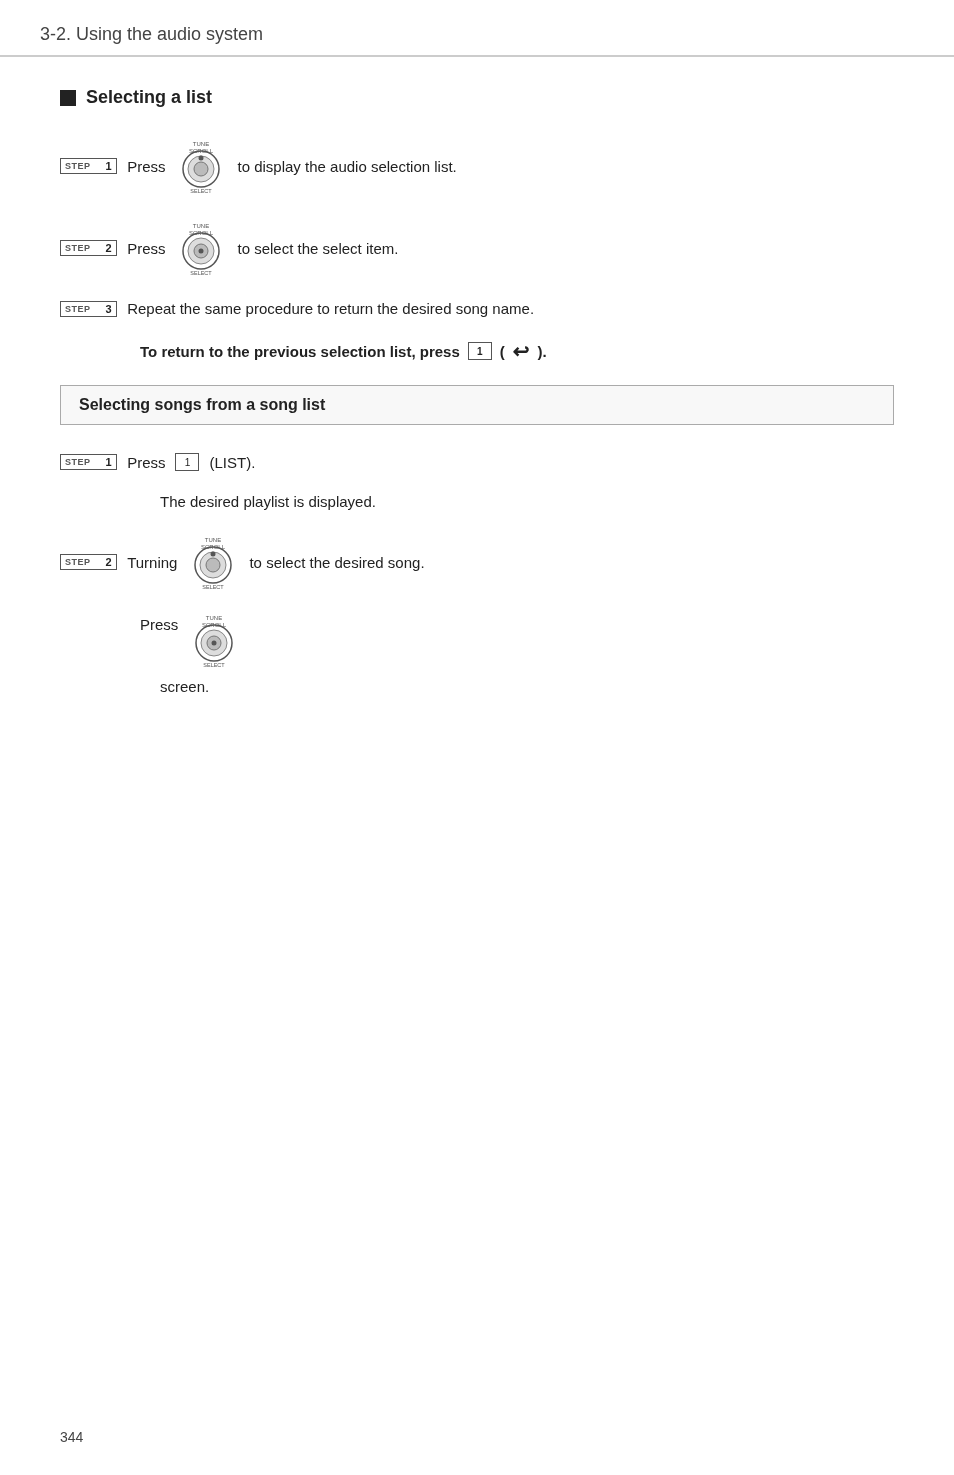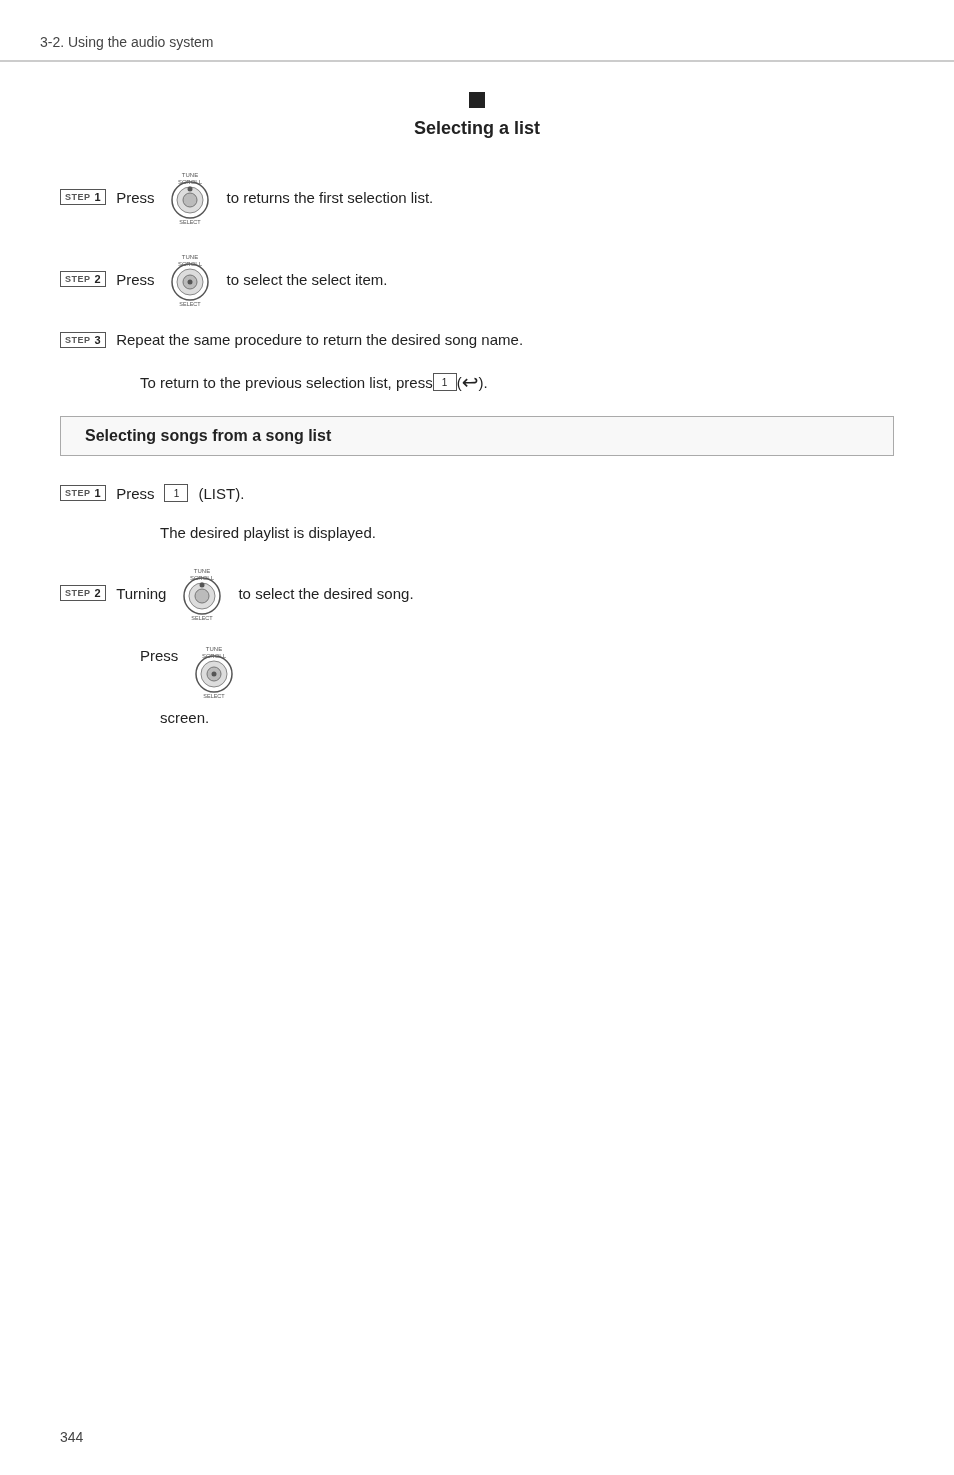--- a/index.html
+++ b/index.html
@@ -7,37 +7,36 @@
       font-family: Arial, sans-serif;
       background: #fff;
       color: #222;
       width: 954px;
       min-height: 1475px;
       position: relative;
     }
 
     .page-header {
       border-bottom: 2px solid #ccc;
-      padding: 34px 40px 10px 40px;
-      font-size: 14px;
+      padding: 24px 40px 10px 40px;
+      font-size: 18px;
       color: #444;
     }
 
     .page-content {
       padding: 30px 60px 60px 60px;
     }
 
     .section-title {
       font-size: 18px;
       font-weight: bold;
       display: flex;
       align-items: center;
       gap: 10px;
       margin-bottom: 28px;
-      flex-direction: column;
     }
 
     .section-title .black-square {
       width: 16px;
       height: 16px;
       background: #222;
       display: inline-block;
       flex-shrink: 0;
     }
 
@@ -58,21 +57,21 @@
       font-weight: bold;
       letter-spacing: 0.5px;
       color: #222;
       white-space: nowrap;
     }
 
     .step-badge .step-label {
       font-size: 9px;
       font-weight: bold;
       color: #555;
-      margin-right: 4px;
+      margin-right: 15px;
     }
 
     .step-badge .step-num {
       font-size: 11px;
       font-weight: bold;
     }
 
     
     .knob-icon {
       display: inline-block;
@@ -99,29 +98,30 @@
     }
 
     .back-icon {
       font-size: 20px;
       color: #222;
     }
 
     .note-row {
       display: flex;
       align-items: center;
-      gap: 0;
+      gap: 8px;
       margin-left: 80px;
       margin-bottom: 22px;
       font-size: 15px;
+      font-weight: bold;
     }
 
     .section-box {
       border: 1.5px solid #aaa;
-      padding: 10px 24px;
+      padding: 10px 18px;
       margin-bottom: 28px;
       background: #f8f8f8;
     }
 
     .section-box-title {
       font-size: 16px;
       font-weight: bold;
       color: #222;
     }
 
@@ -178,21 +178,21 @@
 
       <svg class="knob-icon" viewBox="0 0 52 60" xmlns="http://www.w3.org/2000/svg">
         <text x="26" y="10" text-anchor="middle" font-size="6" fill="#555">TUNE</text>
         <text x="26" y="17" text-anchor="middle" font-size="6" fill="#555">SCROLL</text>
         <circle cx="26" cy="33" r="18" fill="none" stroke="#555" stroke-width="1.5"></circle>
         <circle cx="26" cy="33" r="13" fill="#ddd" stroke="#888" stroke-width="1"></circle>
         <circle cx="26" cy="33" r="7" fill="#bbb" stroke="#777" stroke-width="1"></circle>
         <circle cx="26" cy="22" r="2.5" fill="#555"></circle>
         <text x="26" y="57" text-anchor="middle" font-size="5.5" fill="#555">SELECT</text>
       </svg>
-      <span class="step-text">to returns the first selection list.</span>
+      <span class="step-text">to display the audio selection list.</span>
     </div>
 
     <div class="step-row">
       <div class="step-badge">
         <span class="step-label">STEP</span>
         <span class="step-num">2</span>
       </div>
       <span class="step-text">Press</span>
 
       <svg class="knob-icon" viewBox="0 0 52 60" xmlns="http://www.w3.org/2000/svg">

